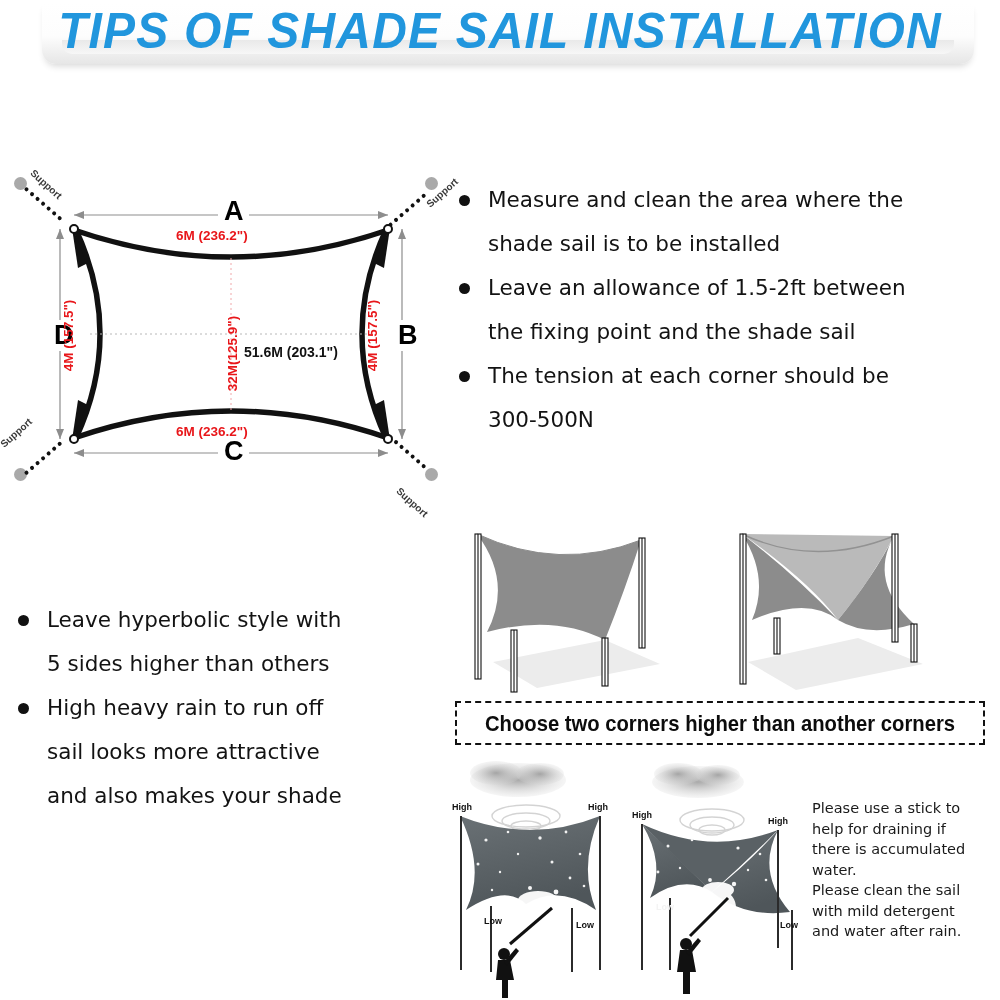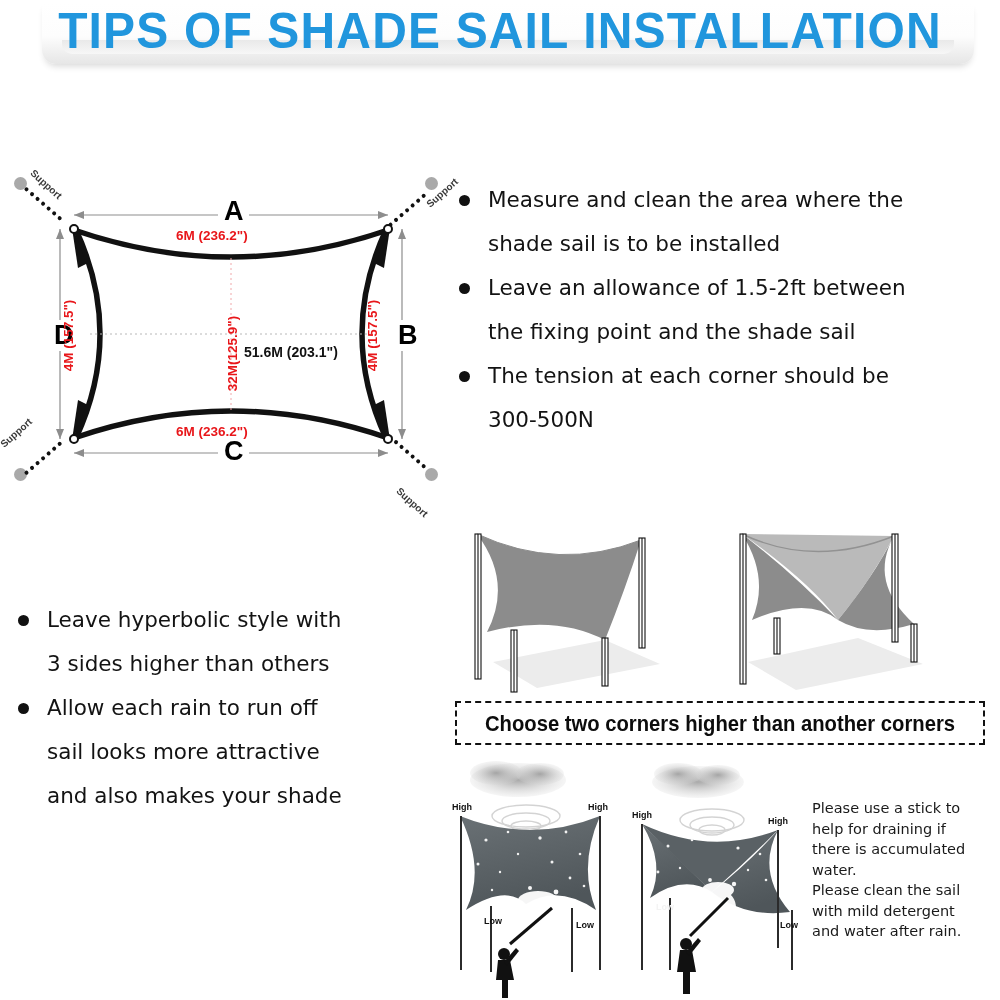--- a/index.html
+++ b/index.html
@@ -1,21 +1,21 @@
 <!DOCTYPE html>
 <html><head>
 <meta charset="utf-8">
 <style>
   html,body{margin:0;padding:0;background:#fff;}
   body{width:1000px;height:1000px;position:relative;overflow:hidden;
        font-family:"DejaVu Sans","Liberation Sans",sans-serif;color:#111;}
   .abs{position:absolute;}
 
   
-  #banner{left:0;top:0;width:884px;height:78px;}
+  #banner{left:0;top:0;width:884px;height:78px;font-style:italic;}
   #banner-ribbon{left:42px;top:2px;width:932px;height:62px;
      background:linear-gradient(180deg,#ffffff 0%,#fdfdfd 55%,#f1f1f1 78%,#e6e6e6 100%);
      border-radius:0 0 14px 14px;
      box-shadow:0 5px 7px -3px rgba(0,0,0,.16);}
   #banner-ribbon:before{content:"";position:absolute;left:20px;right:20px;top:38px;height:14px;
      background:linear-gradient(180deg,#e9e9e9,#f7f7f7);border-radius:0 0 10px 10px;}
   #banner-title{left:0;top:-2px;width:1000px;height:66px;line-height:66px;
      text-align:center;font-size:50px;font-weight:700;letter-spacing:1.2px;
      color:#2196dd;transform:scaleX(.96);transform-origin:50% 50%;
      font-family:"Liberation Sans",sans-serif;white-space:nowrap;}
@@ -143,24 +143,24 @@
   </div>
   <div class="li">
     <div>The tension at each corner should be</div>
     <div>300-500N</div>
   </div>
 </div>
 
 <div class="abs bullets" id="bullets-left">
   <div class="li">
     <div>Leave hyperbolic style with</div>
-    <div>3 sides higher than others</div>
-  </div>
-  <div class="li">
-    <div>Allow each rain to run off</div>
+    <div>5 sides higher than others</div>
+  </div>
+  <div class="li">
+    <div>High heavy rain to run off</div>
     <div>sail looks more attractive</div>
     <div>and also makes your shade</div>
   </div>
 </div>
 
 <svg class="ill" style="left:455px;top:512px;" width="210" height="185">
 
   <path d="M38,150 L150,128 L205,152 L82,176 Z" fill="#ececec"></path>
 
   <path d="M22,22 Q58,70 32,120 Q100,102 150,128 Q170,78 186,28 Q104,60 22,22 Z" fill="#8c8c8c"></path>

